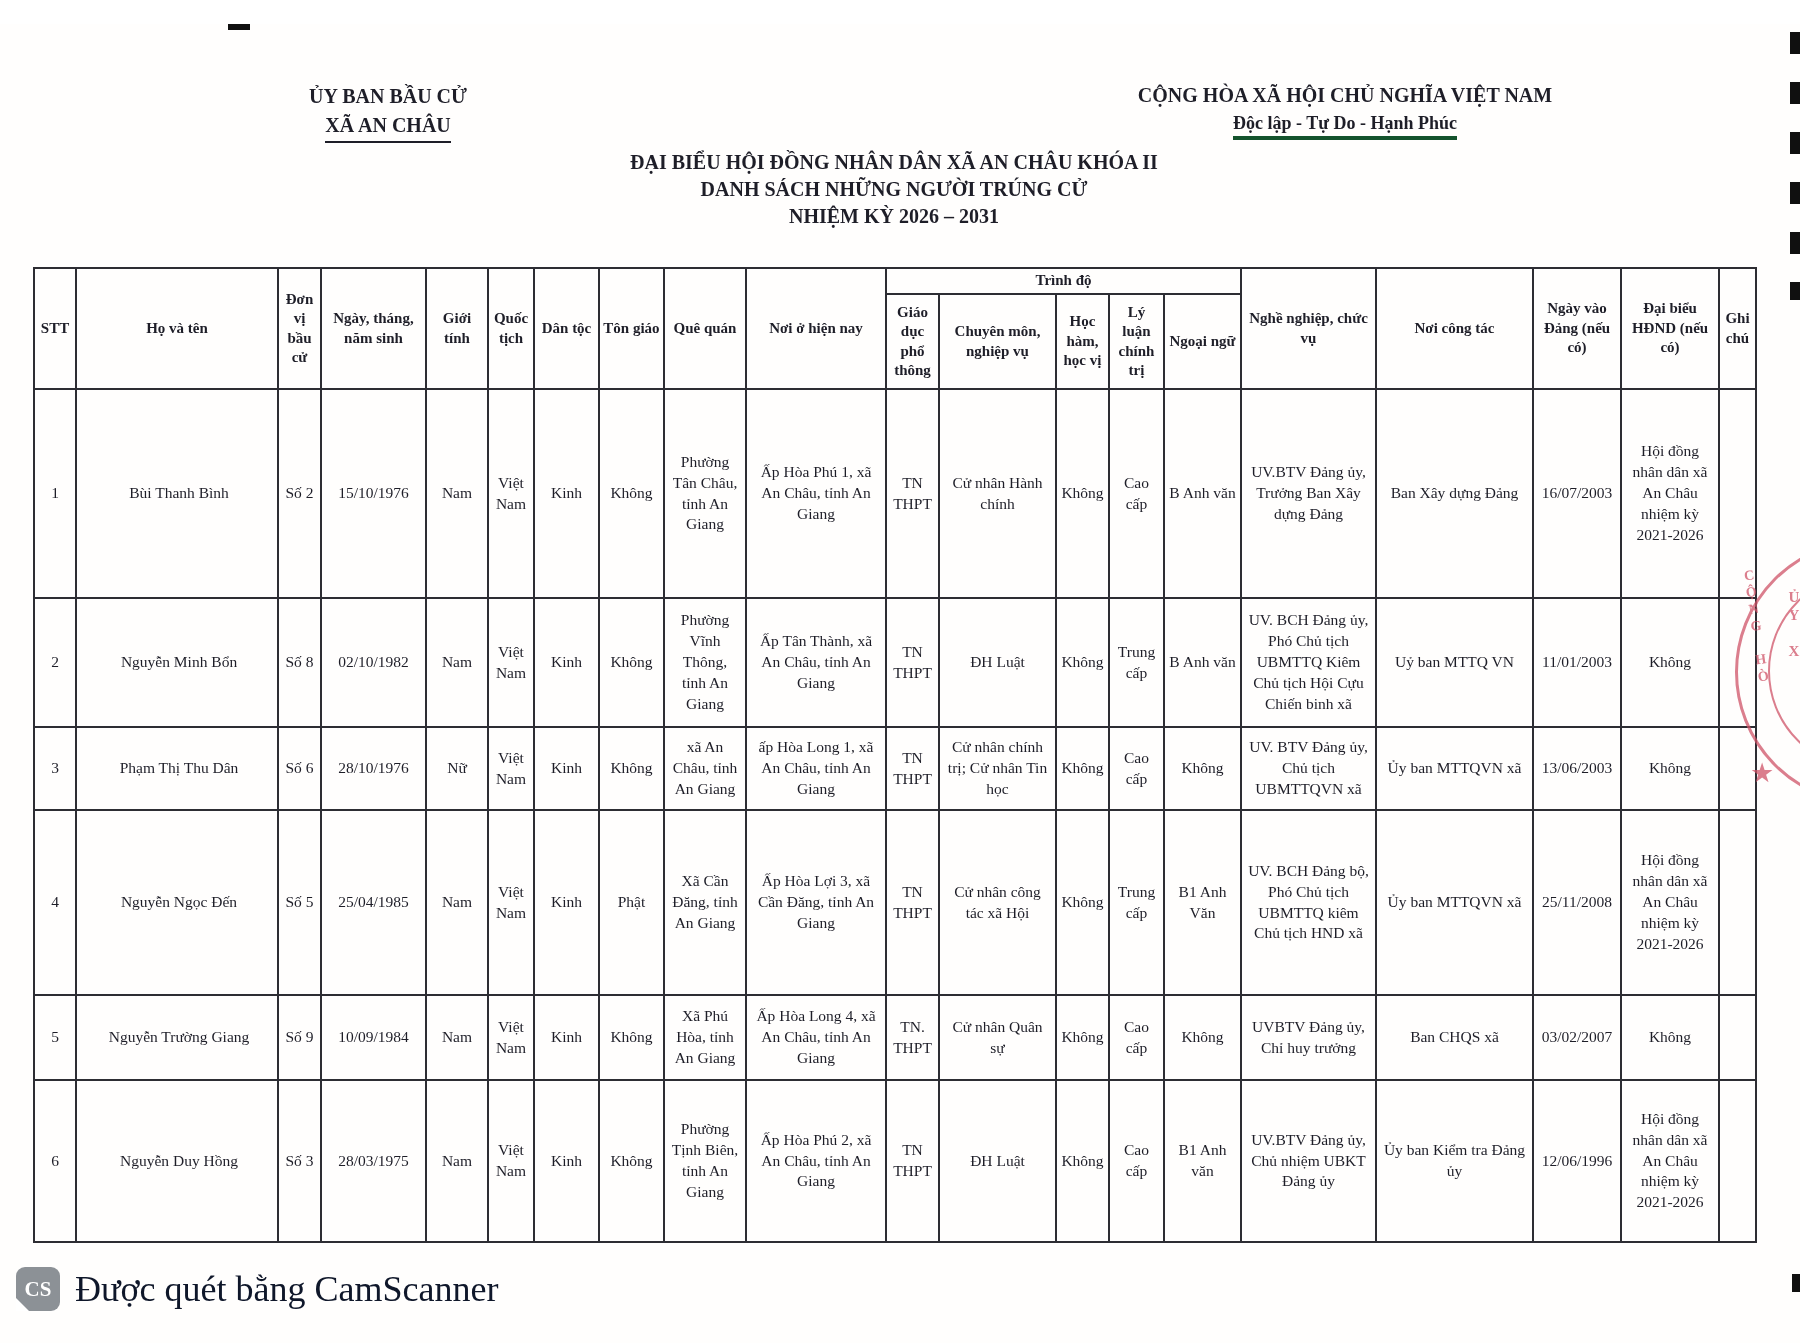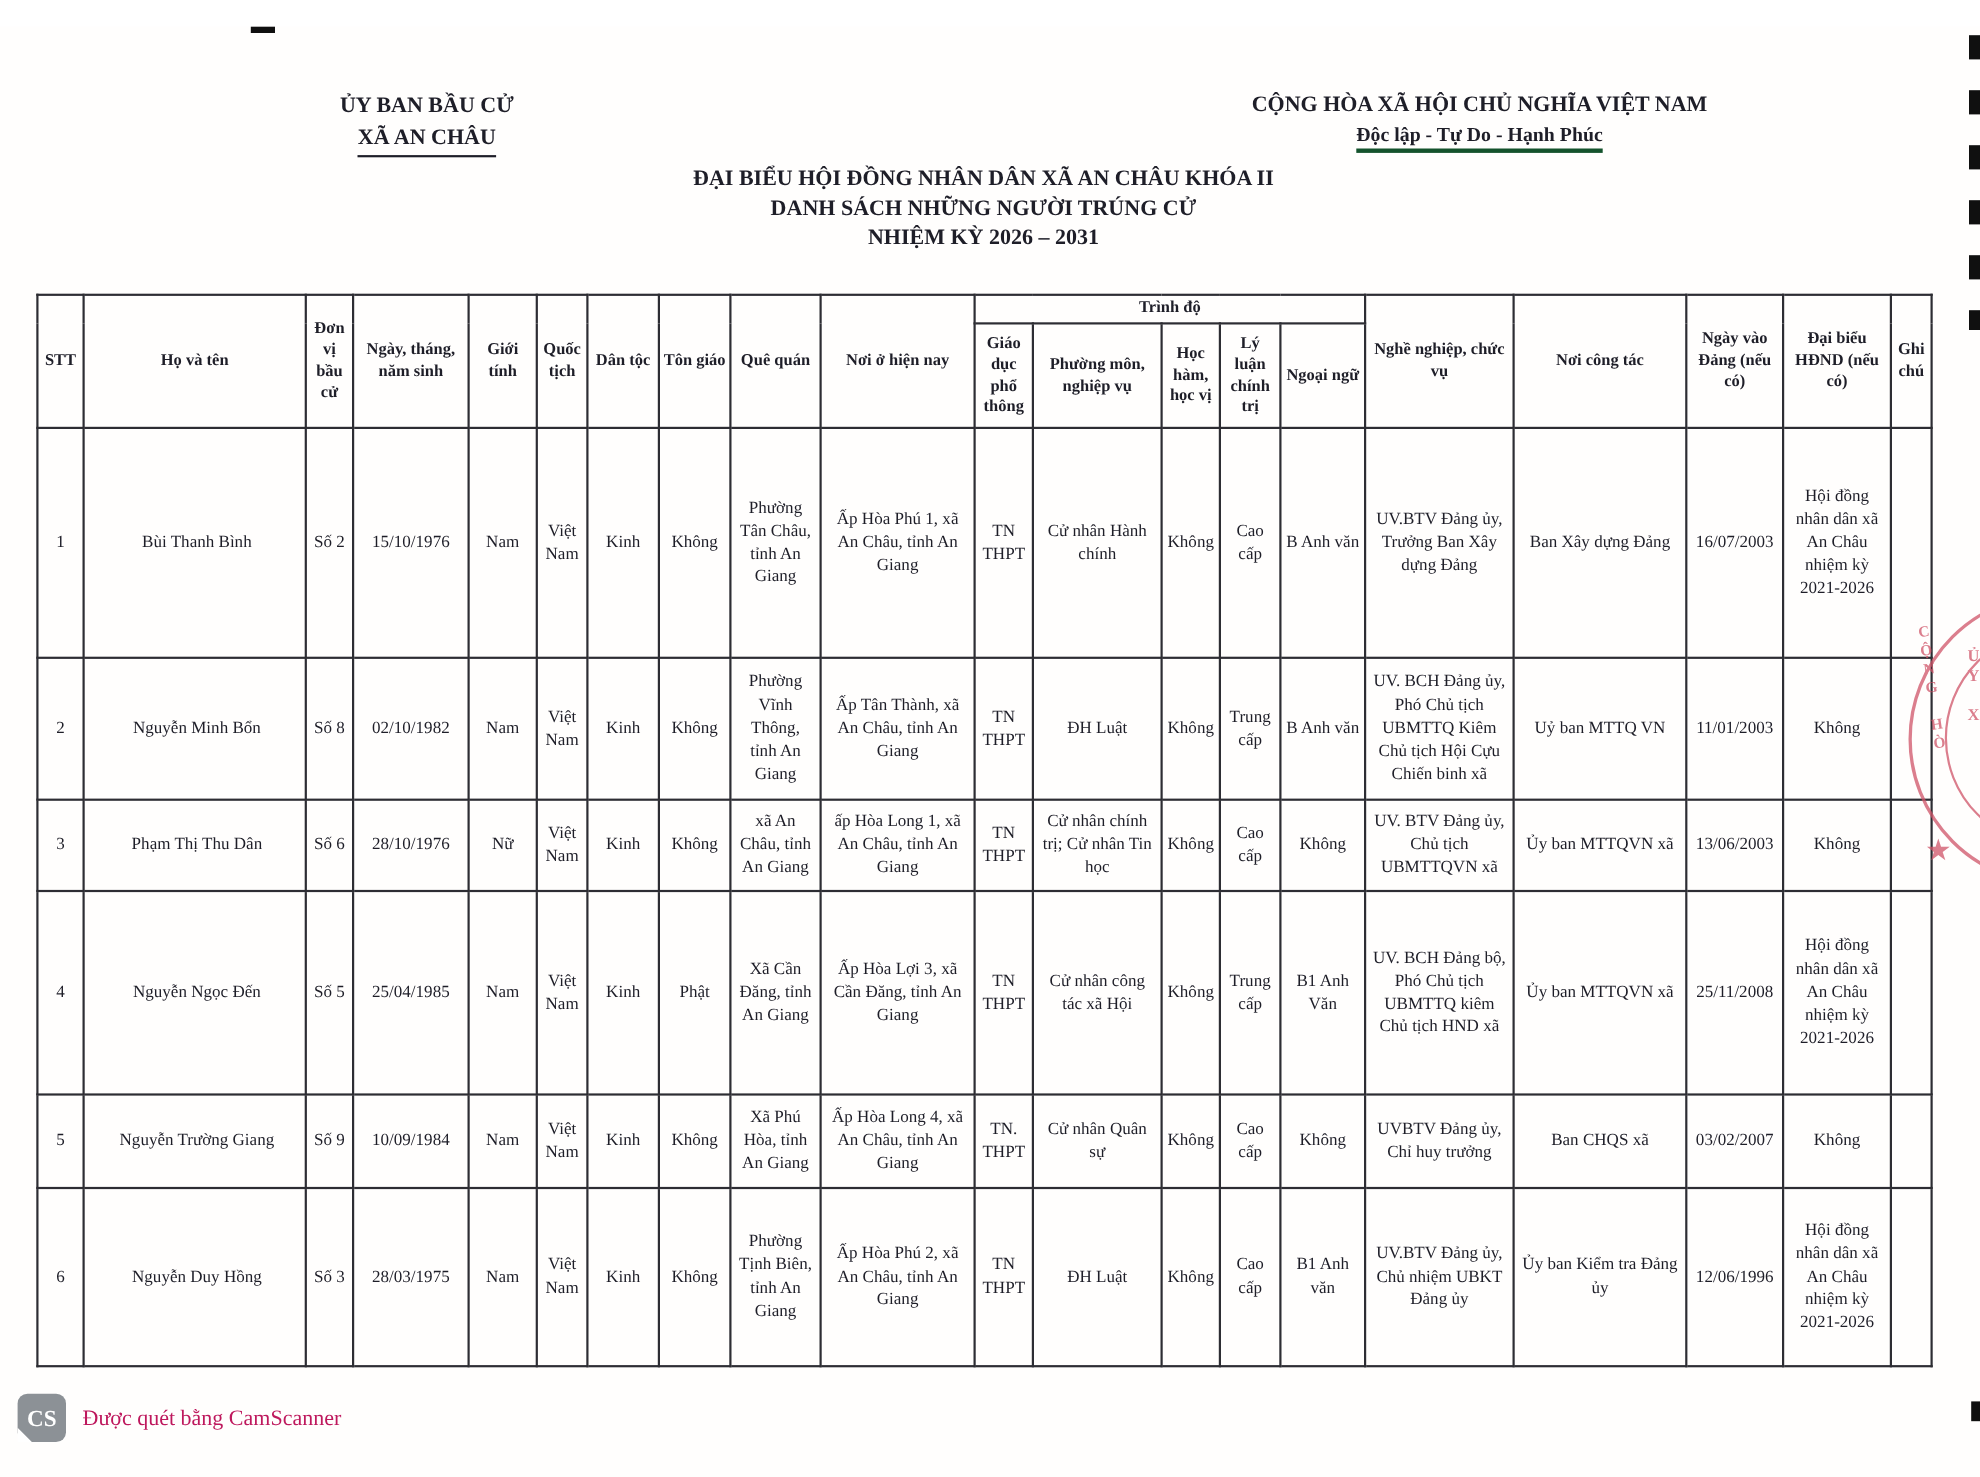--- a/index.html
+++ b/index.html
@@ -43,21 +43,21 @@
   
   .tick { position:absolute; background:#101010; }
   
   .footer { position:absolute; left:16px; top:1243px; display:flex; align-items:center; gap:15px;
             font-family:Liberation Serif, serif; }
   .cs-logo { position:relative; width:44px; height:44px; background:#8c9196; border-radius:9px;
              display:flex; align-items:center; justify-content:center;
              color:#ffffff; font-weight:bold; font-size:21px; }
   .cs-fold { position:absolute; left:0; bottom:0; width:0; height:0;
              border-bottom:13px solid #ffffff; border-right:13px solid transparent; }
-  .footer-text { font-size:20px; color:#be185d; }
+  .footer-text { font-size:36px; color:#0f172a; }
 </style>
 </head>
 <body>
 
 <div class="page">
 
   <div class="org-block">
     <div>ỦY BAN BẦU CỬ</div>
     <div>
       <span class="org-name-underline">XÃ AN CHÂU</span>
@@ -115,21 +115,21 @@
             <th rowspan="2">Nơi ở hiện nay</th>
             <th colspan="5">Trình độ</th>
             <th rowspan="2">Nghề nghiệp, chức vụ</th>
             <th rowspan="2">Nơi công tác</th>
             <th rowspan="2">Ngày vào Đảng (nếu có)</th>
             <th rowspan="2">Đại biểu HĐND (nếu có)</th>
             <th rowspan="2">Ghi chú</th>
           </tr>
         <tr class="sub-row">
             <th>Giáo dục phổ thông</th>
-            <th>Phường môn, nghiệp vụ</th>
+            <th>Chuyên môn, nghiệp vụ</th>
             <th>Học hàm, học vị</th>
             <th>Lý luận chính trị</th>
             <th>Ngoại ngữ</th>
           </tr>
       </thead>
       <tbody>
           <tr style="height: 209px;">
             <td>1</td>
             <td class="left">Bùi Thanh Bình</td>
             <td>Số 2</td>

